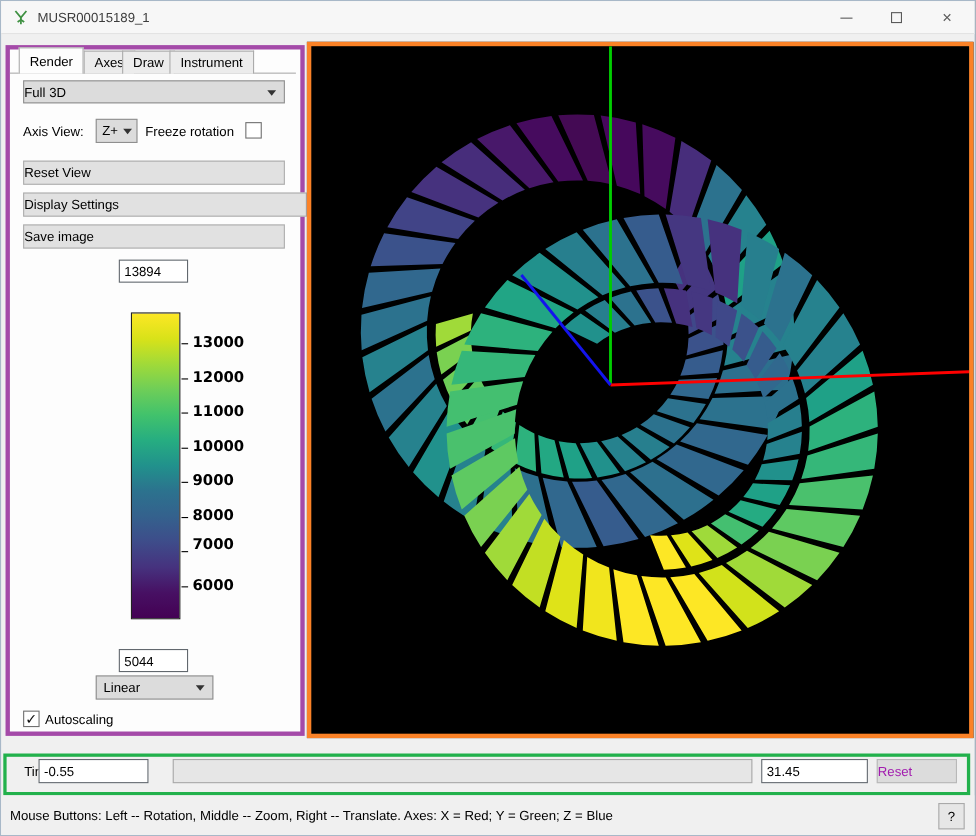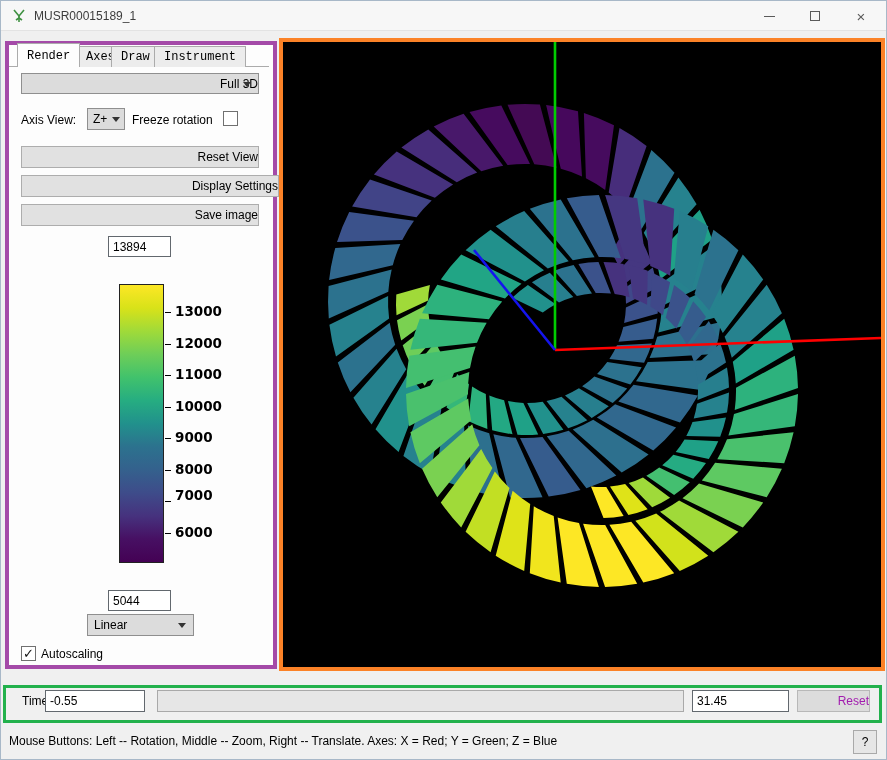--- a/index.html
+++ b/index.html
@@ -15,23 +15,23 @@
   .win-title { position:absolute; left:33px; top:8px; font-size:12px; color:#3c3c3c; }
   .cap-btn { position:absolute; top:0; width:46px; height:30px; display:flex; align-items:center; justify-content:center; color:#5a5a5a; }
   .cap-btn.min { left:745px; } .cap-btn.max { left:791px; } .cap-btn.close { left:837px; font-size:15px; }
   .min-glyph { display:block; width:11px; height:0; border-top:1px solid #5a5a5a; }
   .max-glyph { display:block; width:10px; height:10px; border:1px solid #5a5a5a; }
   
   .panel-frame { position:absolute; left:4px; top:40px; width:272px; height:628px; border:4px solid #a44aa8; background:#fdfdfd; }
   .tabbar { position:absolute; left:8px; top:42px; width:264px; height:24px; }
   .tabbar .rule { position:absolute; left:0; right:4px; bottom:0; border-bottom:1px solid #ababab; }
   .tab { position:absolute; top:3px; height:21px; background:#ececec; border:1px solid #ababab; border-bottom:none;
-         display:flex; align-items:center; justify-content:center; padding:0 9px; z-index:1;font-family:Liberation Mono, monospace; }
+         display:flex; align-items:center; justify-content:center; padding:0 9px; z-index:1; }
   .tab.active { top:0; height:24px; background:#fdfdfd; z-index:3; }
-  .widget { position:absolute; background:#e1e1e1; border:1px solid #adadad; display:flex; align-items:center; justify-content:flex-end; }
+  .widget { position:absolute; background:#e1e1e1; border:1px solid #adadad; display:flex; align-items:center; justify-content:flex-start; }
   .combo { background:#dcdcdc; border:1px solid #8f8f8f; }
   .combo .arrow { position:absolute; right:7px; top:50%; margin-top:-2px; width:0; height:0;
                   border-left:4px solid transparent; border-right:4px solid transparent; border-top:5px solid #333; }
   .lbl { position:absolute; white-space:nowrap; }
   .checkbox { position:absolute; width:15px; height:15px; background:#fff; border:1px solid #707070;
               display:flex; align-items:center; justify-content:center; font-size:13px; line-height:13px; color:#111; }
   .tfield { position:absolute; background:#fff; border:1px solid #62686e; padding-left:4px; display:flex; align-items:center; }
   
   .colorbar { position:absolute; left:118px; top:283px; width:45px; height:279px; border:1px solid #222; }
   .cb-tick { position:absolute; left:164px; width:6px; height:0; border-top:1.5px solid #000; }
@@ -264,21 +264,21 @@
         <path d="M295.4,222.0 A128,128 0 0 1 315.5,220.0 L328.0,251.5 A97,97 0 0 0 312.7,251.1 Z" fill="#3b528b"></path>
       </g>
       <line x1="272" y1="0" x2="272" y2="308" stroke="#00cd00" stroke-width="2.6"></line>
       <line x1="272" y1="308" x2="598" y2="296" stroke="#ff0000" stroke-width="2.6"></line>
       <line x1="272" y1="308" x2="191" y2="208" stroke="#1414ee" stroke-width="2.6"></line>
     </svg>
 </div>
 
 <div class="timebar">
   <span class="lbl" style="left:16px;">Time</span>
-  <div class="tfield" style="left:39px; top:2px; width:100px; height:22px;">
+  <div class="tfield" style="left:29px; top:2px; width:100px; height:22px;">
     <span>-0.55</span>
   </div>
   <div class="slider"></div>
   <div class="tfield" style="left:686px; top:2px; width:97px; height:22px;">
     <span>31.45</span>
   </div>
   <div class="widget btn-disabled" style="left:791px; top:2px; width:73px; height:22px;">
     <span>Reset</span>
   </div>
 </div>

